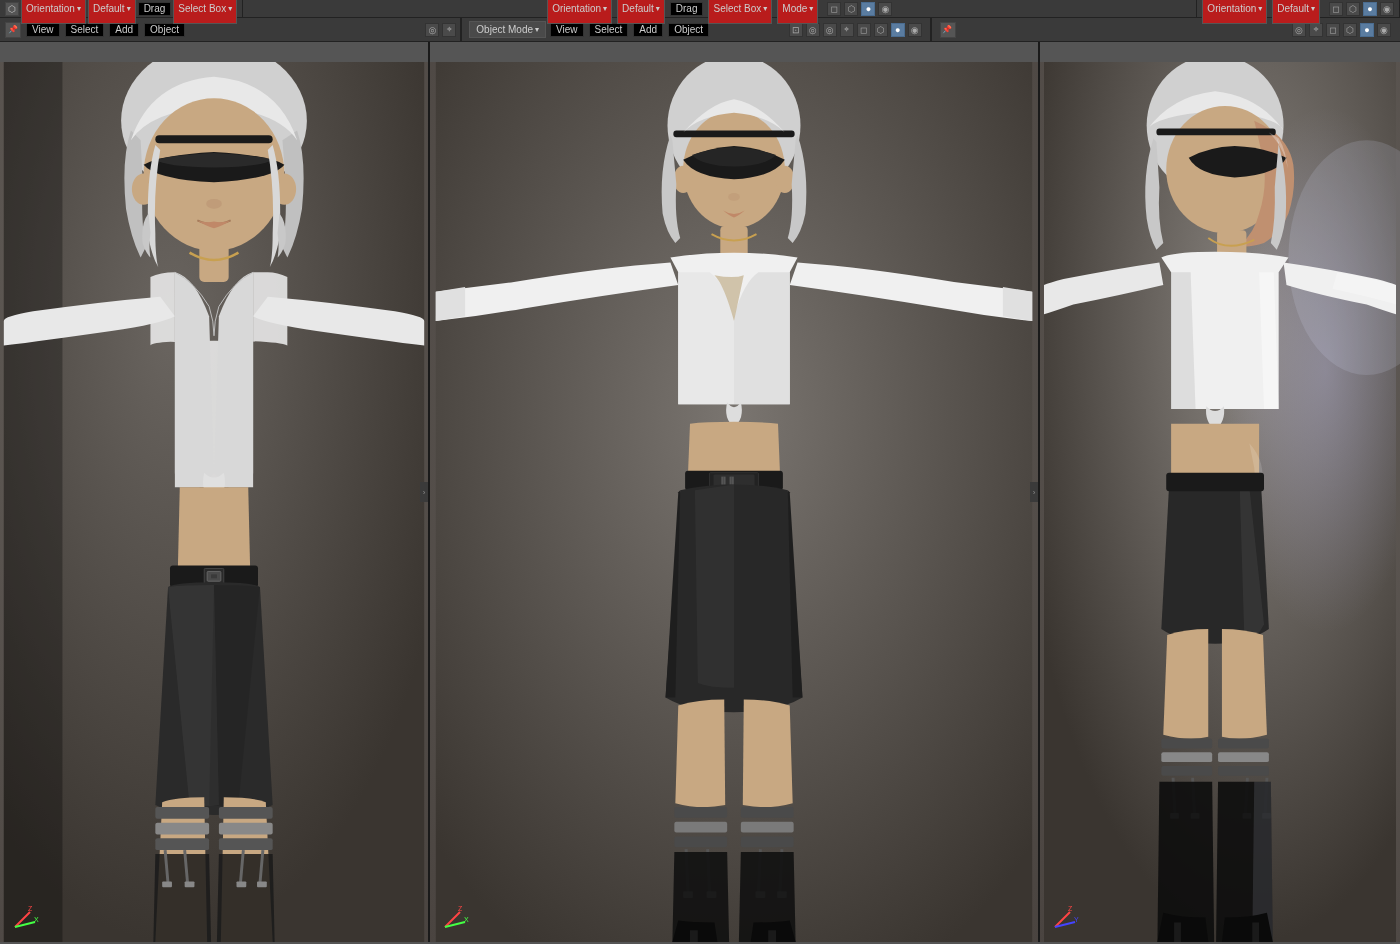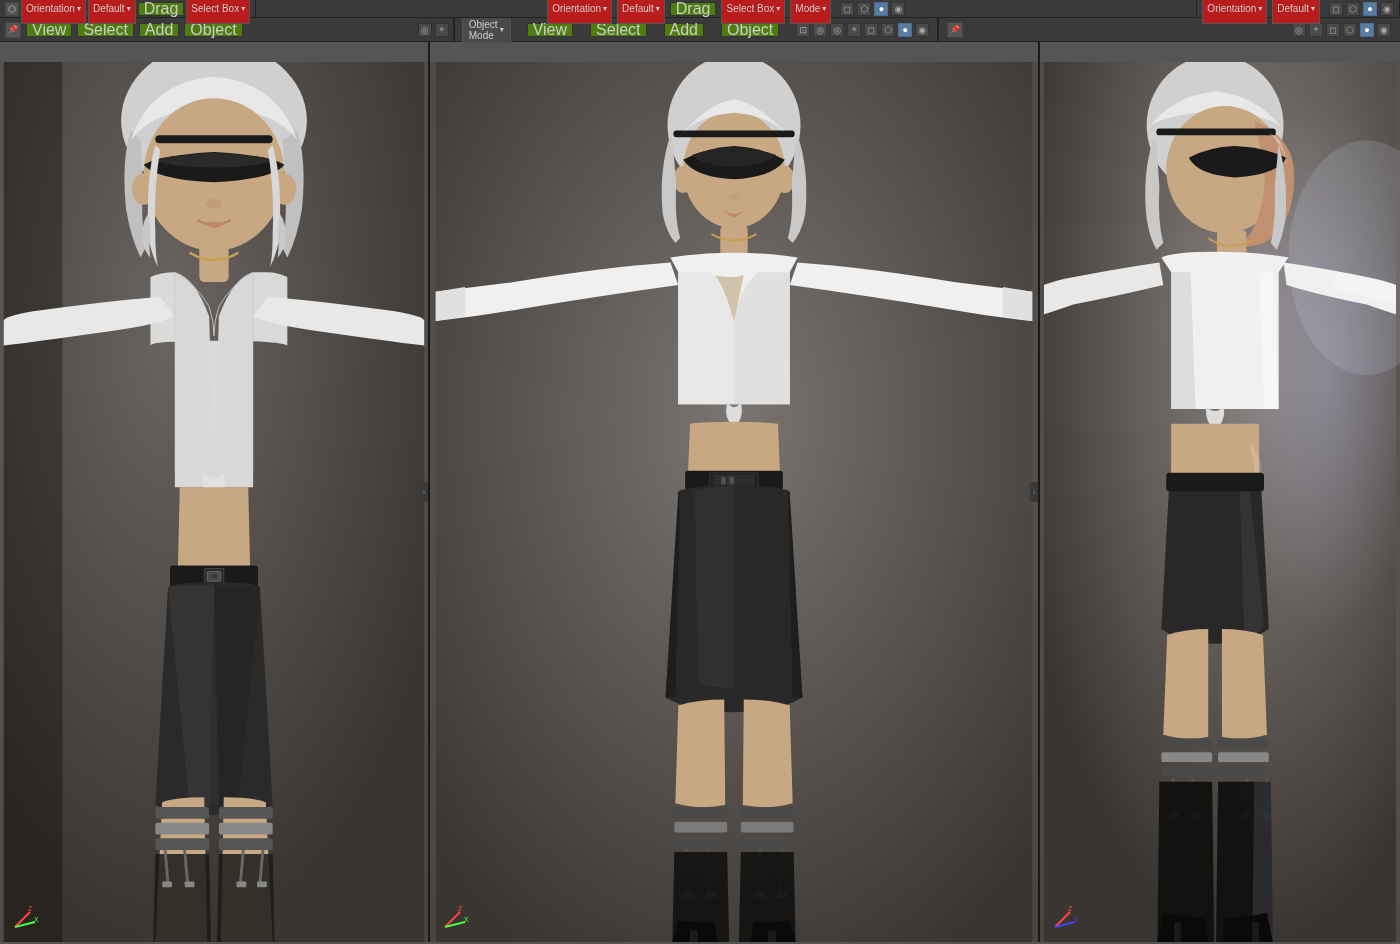--- a/index.html
+++ b/index.html
@@ -26,24 +26,24 @@
 
     .toolbar-section {
       display: flex;
       align-items: center;
       padding: 0 4px;
       height: 100%;
       border-right: 1px solid #222;
     }
 
     .toolbar-btn {
-      background: #4d7c0f;
+      background: #000000;
       border: 1px solid #333;
       color: #ccc;
-      font-size: 16px;
+      font-size: 10px;
       padding: 1px 5px;
       margin: 0 1px;
       cursor: pointer;
       height: 14px;
       display: flex;
       align-items: center;
     }
 
     .toolbar-dropdown {
       background: #b91c1c;
@@ -257,21 +257,21 @@
     <div class="toolbar-btn">Object</div>
 
     <div style="display:flex;gap:1px;margin-left:auto;">
       <div class="vp-icon">◎</div>
       <div class="vp-icon">⌖</div>
     </div>
   </div>
 
   <div style="width:2px;background:#222;height:100%;"></div>
 
-  <div style="display:flex;gap:15px;flex:1;align-items:center;padding:0 4px;">
+  <div style="display:flex;gap:3px;flex:1;align-items:center;padding:0 4px;">
     <div class="mode-select">Object Mode</div>
     <div class="toolbar-btn">View</div>
     <div class="toolbar-btn">Select</div>
     <div class="toolbar-btn">Add</div>
     <div class="toolbar-btn">Object</div>
     <div style="display:flex;gap:1px;margin-left:auto;">
       <div class="vp-icon">⊡</div>
       <div class="vp-icon">◎</div>
       <div class="vp-icon">◎</div>
       <div class="vp-icon">⌖</div>

